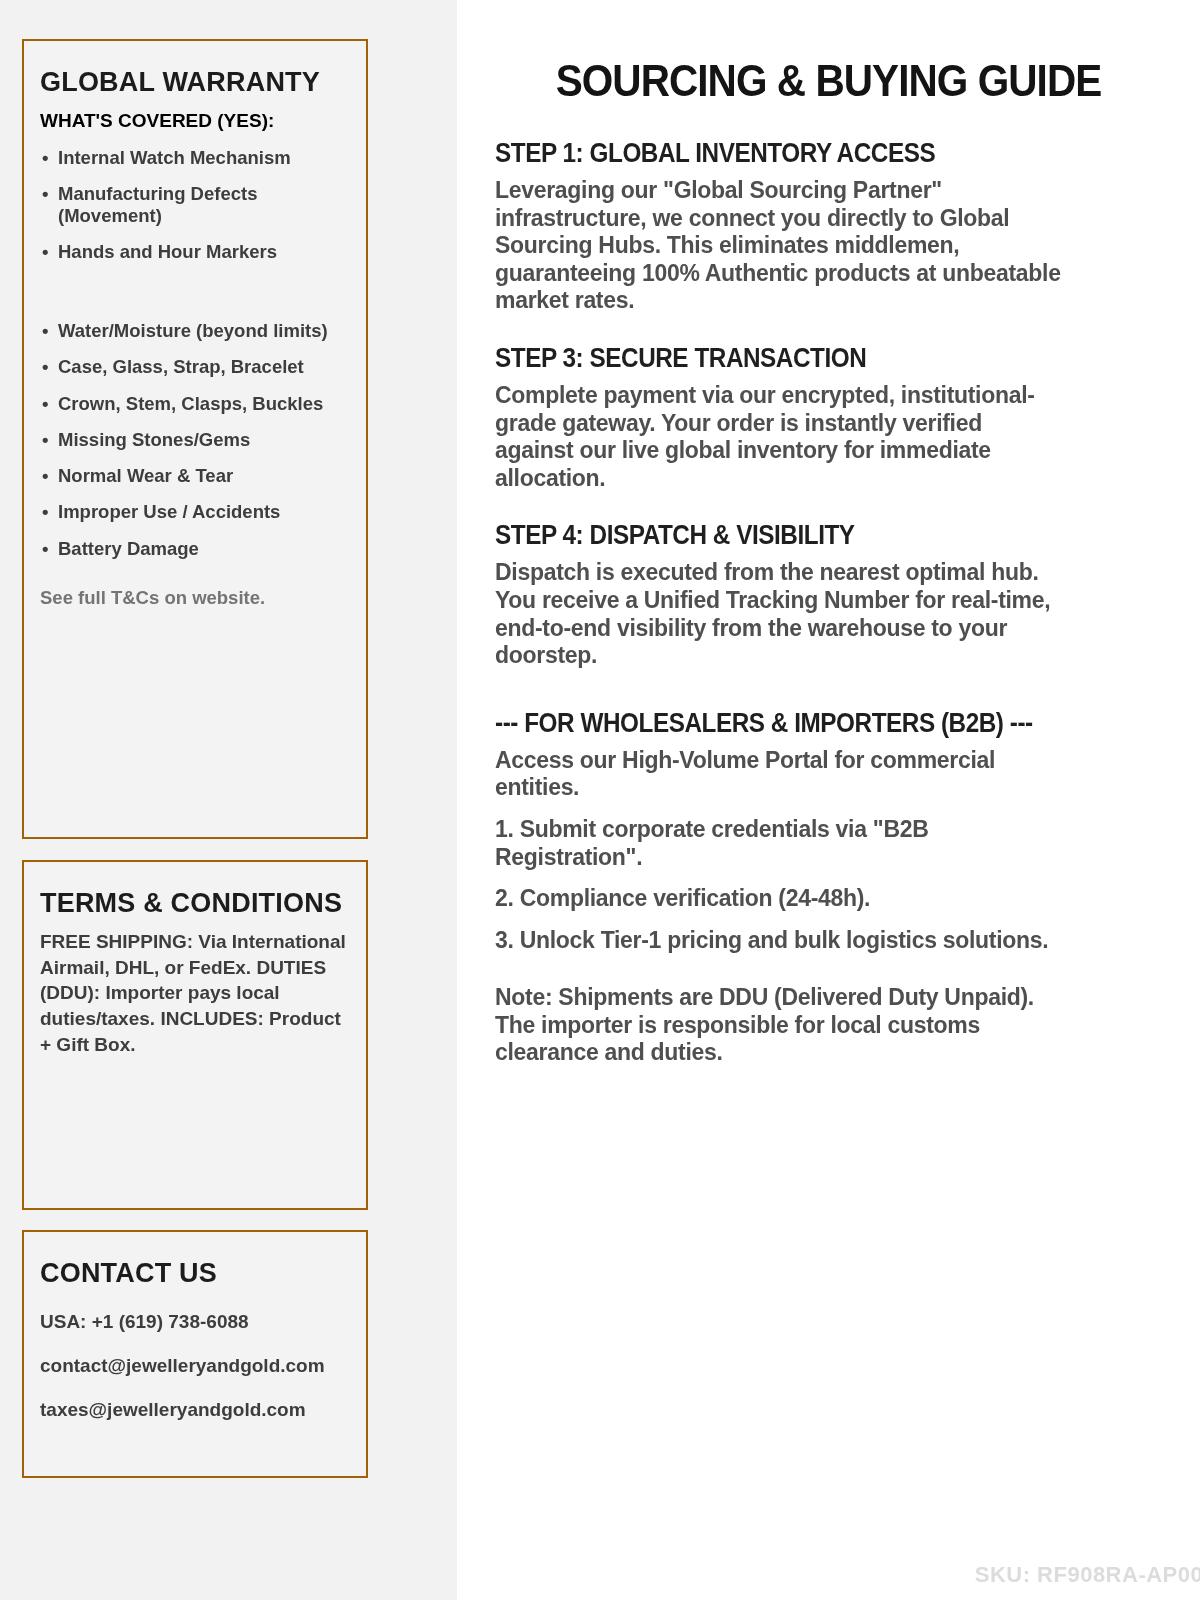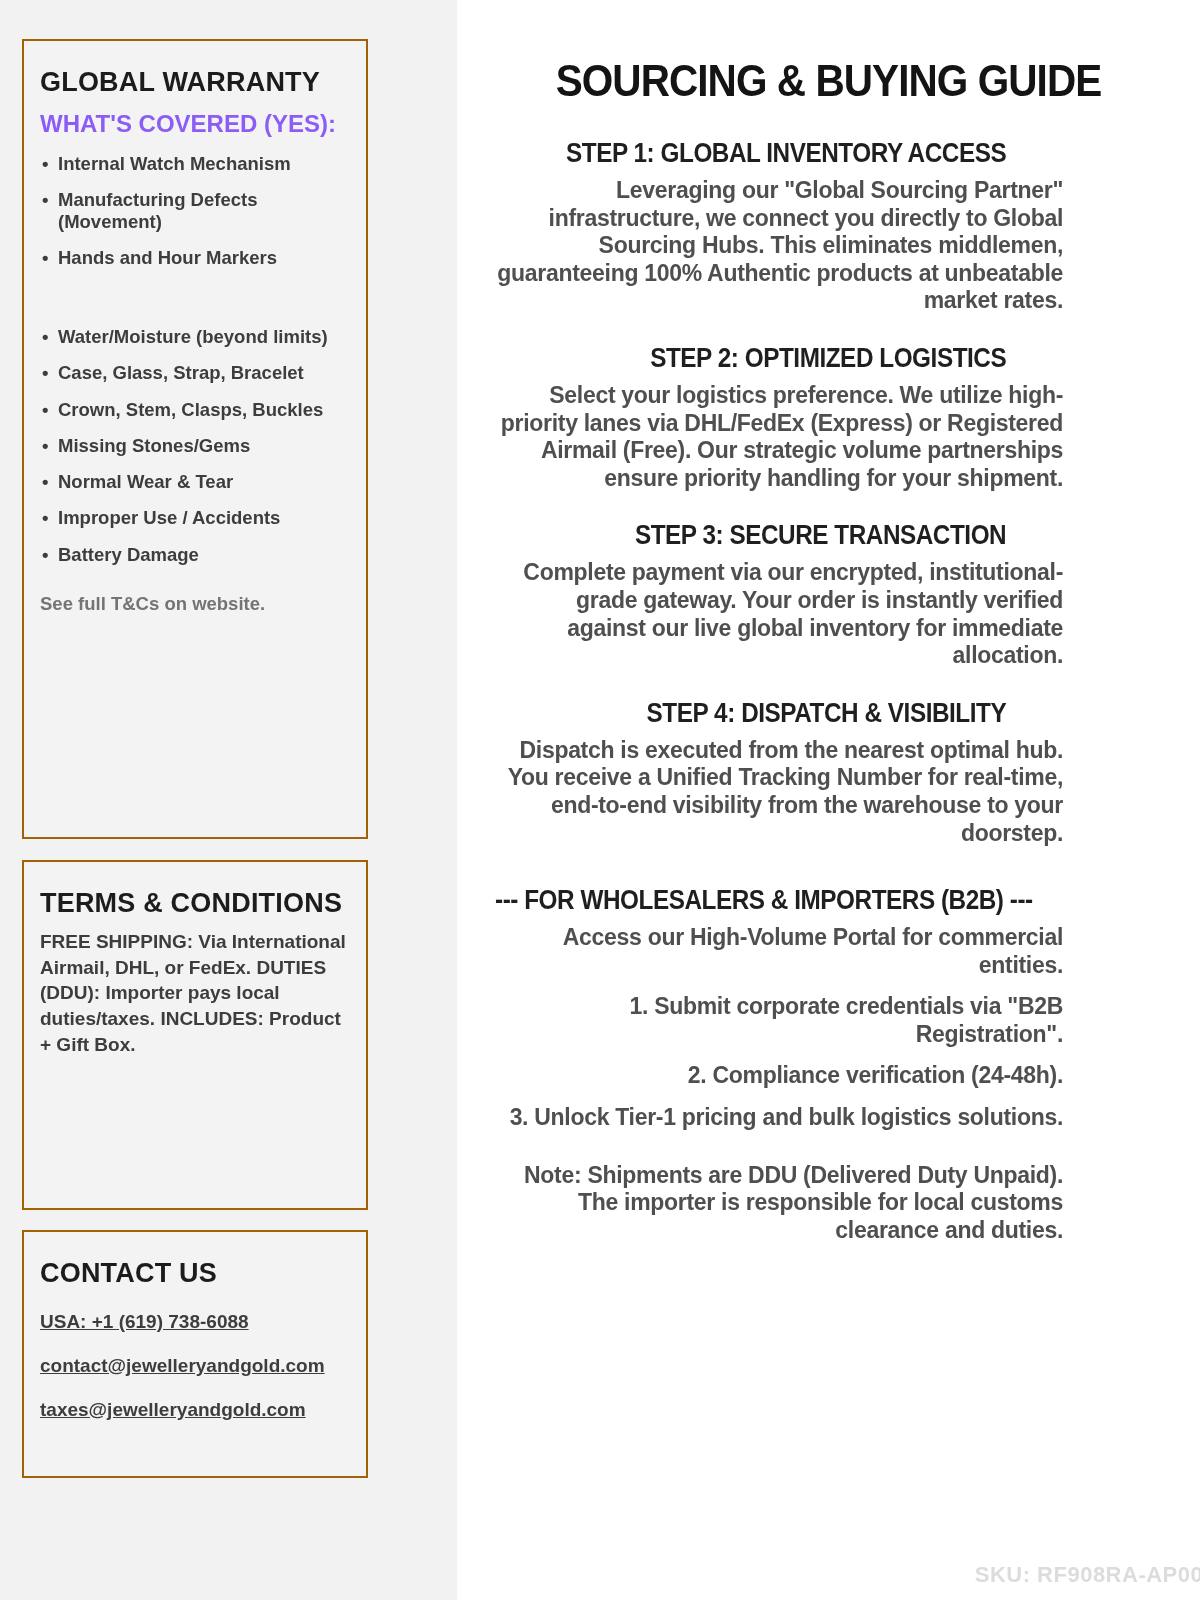--- a/index.html
+++ b/index.html
@@ -32,23 +32,23 @@
   .panel-contact  { top: 1230px; height: 248px; }
 
   .panel-title {
     font-size: 27px;
     font-weight: bold;
     color: #1c1c1c;
     letter-spacing: 0.2px;
     margin-bottom: 10px;
   }
   .sub-heading {
-    font-size: 24px;
-    font-weight: bold;
-    color: #8b5cf6;
+    font-size: 19px;
+    font-weight: bold;
+    color: #000000;
     margin: 12px 0 4px 0;
   }
   ul.bullets { list-style: none; }
   .bullets li {
     font-size: 18.5px;
     font-weight: bold;
     color: #3d3d3d;
     margin: 15px 0;
     padding-left: 18px;
     position: relative;
@@ -72,21 +72,20 @@
     font-weight: bold;
     color: #3d3d3d;
     line-height: 1.35;
     margin-top: 8px;
   }
   .contact-line {
     font-size: 19px;
     font-weight: bold;
     color: #3d3d3d;
     margin-top: 22px;
-    text-decoration: underline;
   }
   .contact-line:first-of-type { margin-top: 8px; }
 
   
   .main {
     position: absolute;
     left: 457px; top: 0;
     width: 743px; height: 1600px;
     background: #ffffff;
   }
@@ -95,21 +94,20 @@
     text-align: center;
     font-size: 44px;
     font-weight: bold;
     color: #141414;
     letter-spacing: -1px;
     transform: scaleX(0.92);
   }
   .content {
     margin: 32px 0 18px 38px;
     width: 568px;
-    text-align: right;
   }
   .step { margin-bottom: 28px; }
   .step-heading {
     font-size: 27px;
     font-weight: bold;
     color: #1f1f1f;
     letter-spacing: -0.5px;
     transform: scaleX(0.9);
     transform-origin: left center;
     white-space: nowrap;
@@ -179,24 +177,20 @@
 <div class="main">
   <div class="main-title">SOURCING &amp; BUYING GUIDE</div>
 
   <div class="content">
 
     <div class="step">
       <div class="step-heading">STEP 1: GLOBAL INVENTORY ACCESS</div>
       <p class="step-body">Leveraging our "Global Sourcing Partner" infrastructure, we connect you directly to Global Sourcing Hubs. This eliminates middlemen, guaranteeing 100% Authentic products at unbeatable market rates.</p>
     </div>
 
-    <div class="step">
-      <div class="step-heading">STEP 2: OPTIMIZED LOGISTICS</div>
-      <p class="step-body">Select your logistics preference. We utilize high-priority lanes via DHL/FedEx (Express) or Registered Airmail (Free). Our strategic volume partnerships ensure priority handling for your shipment.</p>
-    </div>
 
     <div class="step">
       <div class="step-heading">STEP 3: SECURE TRANSACTION</div>
       <p class="step-body">Complete payment via our encrypted, institutional-grade gateway. Your order is instantly verified against our live global inventory for immediate allocation.</p>
     </div>
 
     <div class="step">
       <div class="step-heading">STEP 4: DISPATCH &amp; VISIBILITY</div>
       <p class="step-body">Dispatch is executed from the nearest optimal hub. You receive a Unified Tracking Number for real-time, end-to-end visibility from the warehouse to your doorstep.</p>
     </div>

